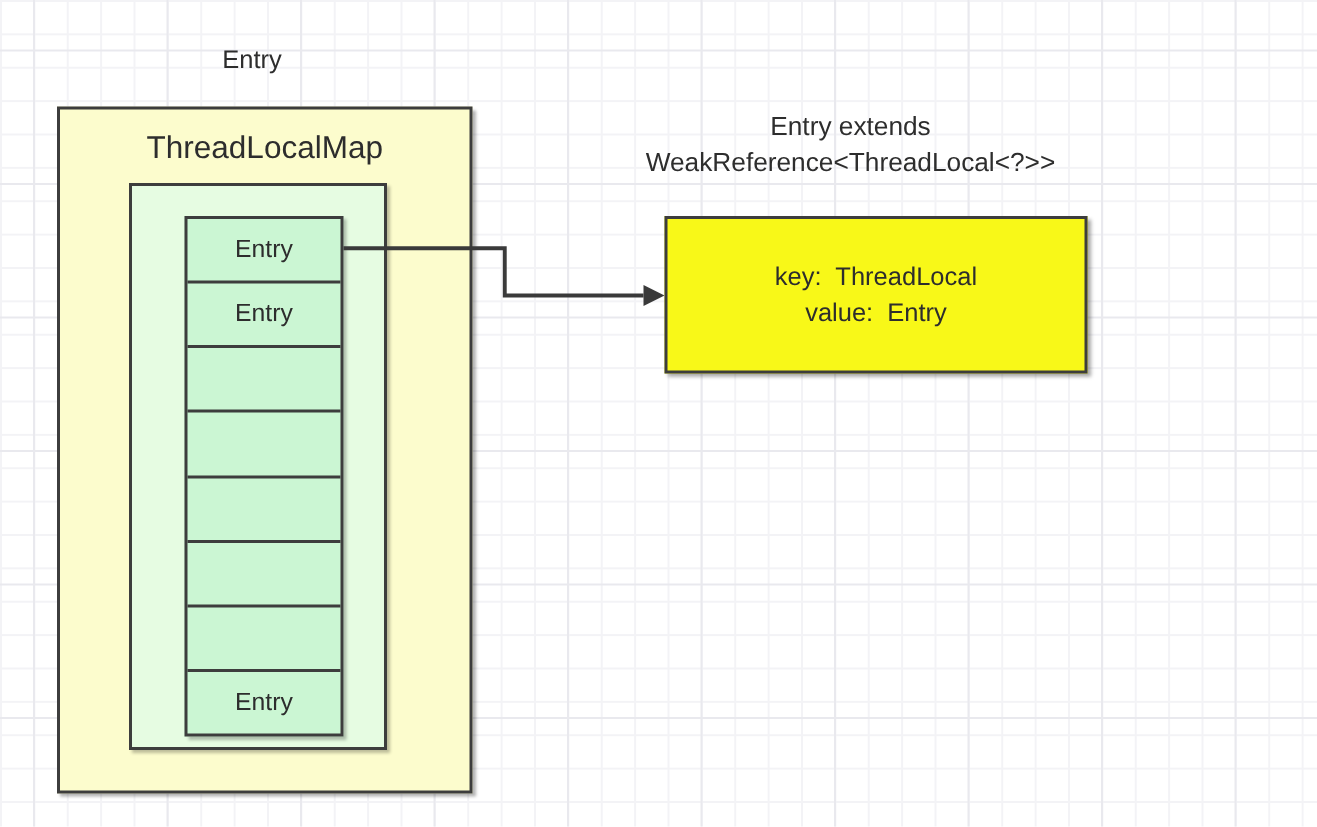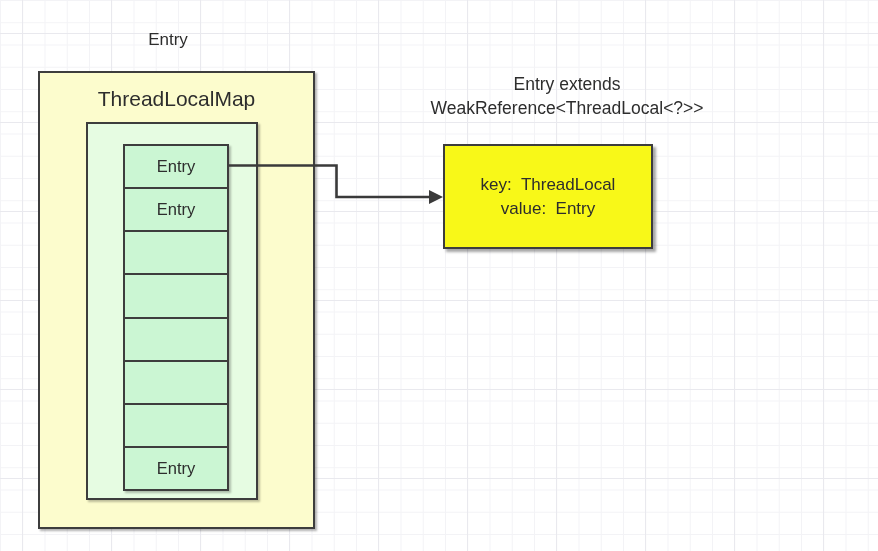--- a/index.html
+++ b/index.html
@@ -101,21 +101,21 @@
     top: 72px;
     width: 350px;
     text-align: center;
     font-size: 17.5px;
     line-height: 24px;
   }
   .detail-box {
     position: absolute;
     left: 443px;
     top: 144px;
-    width: 210px;
+    width: 282px;
     height: 105px;
     box-sizing: border-box;
     background: #f8f818;
     border: 2.8px solid #3d3d3d;
     box-shadow: 2.5px 2.5px 2.5px rgba(0,0,0,0.35);
     display: flex;
     flex-direction: column;
     justify-content: center;
     text-align: center;
     font-size: 17px;

